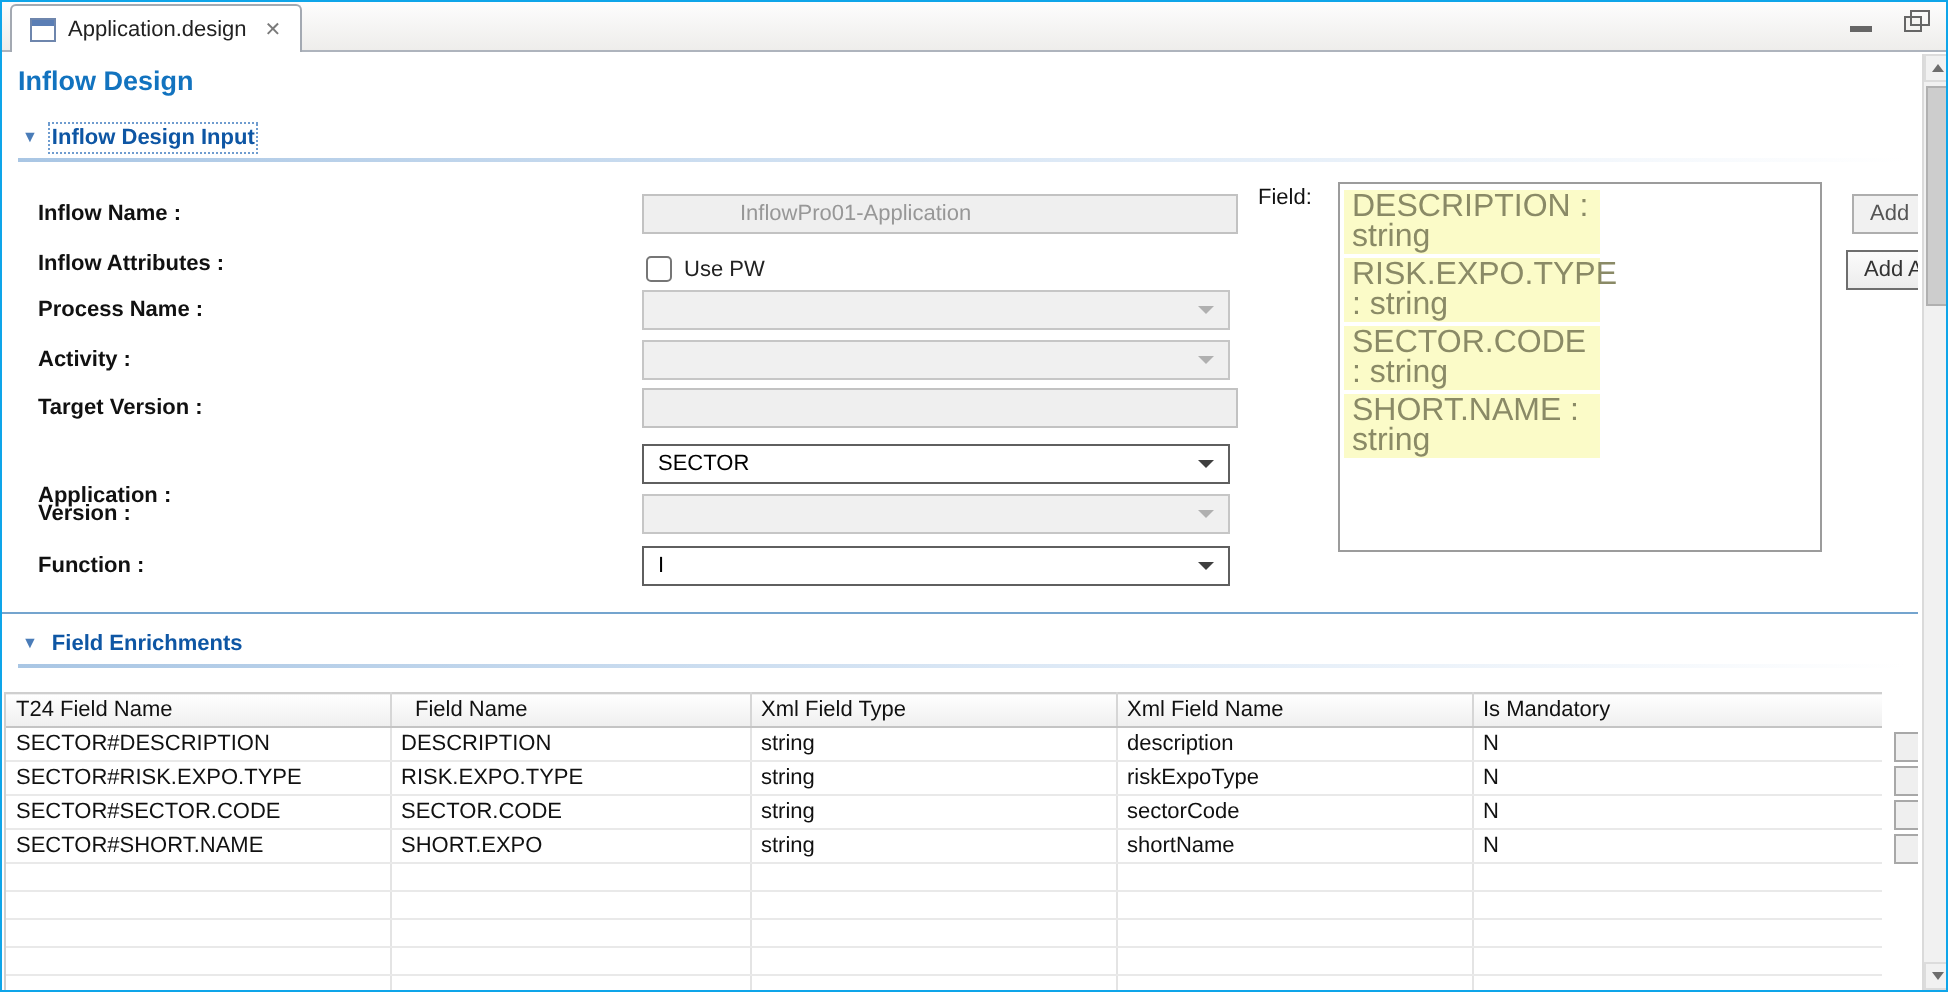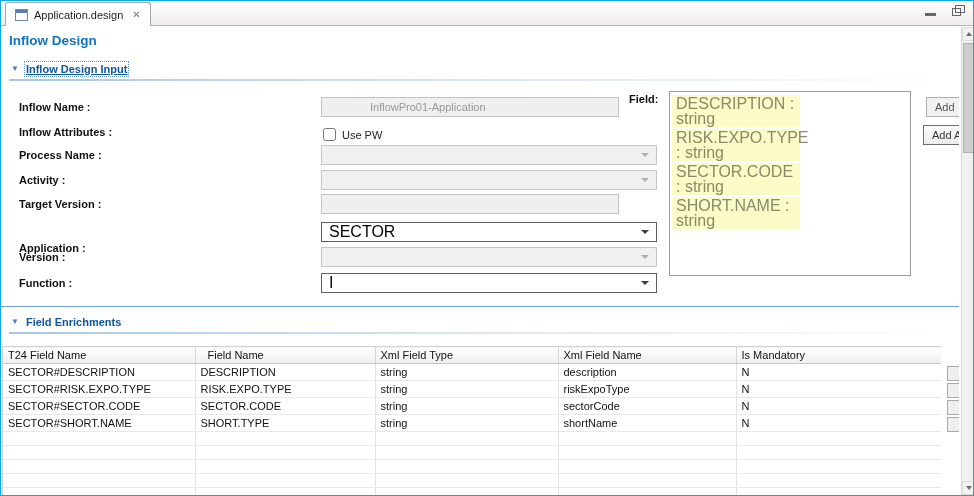--- a/index.html
+++ b/index.html
@@ -22,41 +22,41 @@
   .restore-icon { display:inline-block; width:9px; height:8px; border:1px solid #666; position:relative; background:#f4f3f1; }
   .restore-icon::before { content:""; position:absolute; left:2px; top:-4px; width:8px; height:6px; border:1px solid #666; }
 
   
   .editor { position:absolute; left:0; top:26px; right:14px; bottom:0; background:#fff; overflow:hidden; }
   .page-title { position:absolute; left:8px; top:6px; font-size:13.5px; font-weight:bold; color:#1273bf; }
 
   .sec-hdr { position:absolute; left:10px; display:flex; align-items:center; height:15px; }
   .twistie { color:#4a7cb8; font-size:8px; margin-right:7px; line-height:15px; }
   .sec-title { color:#0e56a4; font-weight:bold; font-size:11px; }
-  .focus { outline:1px dotted #6f9ccf; outline-offset:1px;text-decoration:underline; }
+  .focus { outline:1px dotted #6f9ccf; outline-offset:1px; }
   .sec-rule { position:absolute; left:8px; right:6px; height:2px;
               background:linear-gradient(to right,#a9c6e4,#dde9f6 55%,rgba(255,255,255,0)); }
 
   
   .form-label { position:absolute; left:18px; font-weight:bold; font-size:11px; color:#111; line-height:20px; }
-  .ctrl { position:absolute; left:320px; width:336px; height:20px; font-size:16px; }
+  .ctrl { position:absolute; left:320px; width:294px; height:20px; font-size:11px; }
   input.text-field { border:1px solid #c2c2c2; background:#efefef; color:#979797;
                      padding:0 6px; width:298px; height:20px; font-family:inherit; font-size:11px; }
   input.text-field.inflow { padding-left:48px; }
   .combo { border:1px solid #c6c6c6; background:#f0f0f0; display:flex; align-items:center;
            justify-content:space-between; padding:0 7px; color:#333; cursor:default; }
   .combo.enabled { background:#fff; border-color:#5f5f5f; color:#000; }
   .chev { width:0; height:0; border-left:4px solid transparent; border-right:4px solid transparent;
           border-top:4px solid #3f3f3f; }
   .combo.disabled .chev { border-top-color:#b0b0b0; }
   .cb-box { position:absolute; left:322px; width:13px; height:13px; accent-color:#666; }
   .cb-label { position:absolute; left:341px; font-size:11px; color:#222; line-height:14px; }
 
   
-  .field-label { position:absolute; left:628px; top:66px; font-weight:bold; font-size:11px; }
+  .field-label { position:absolute; left:628px; top:66px; font-weight:normal; font-size:11px; }
   .field-list { position:absolute; left:668px; top:64px; width:242px; height:185px;
                 border:1px solid #9c9c9c; background:#fff; padding:3px 2px; overflow:hidden; }
   .field-item { display:block; width:128px; background:#fbfbc8; color:#8a8a66;
                 font-size:16px; line-height:15px; padding:1px 4px; margin-bottom:2px; cursor:default; }
 
   
   .btn-clip { position:absolute; left:918px; top:59px; width:42px; height:110px; overflow:hidden; }
   .btn { position:absolute; width:56px; height:20px; font-family:inherit; font-size:11px;
          border:1px solid #8a8a8a; background:linear-gradient(#fbfbfb,#ececec);
          text-align:left; padding:0 0 0 8px; color:#333; cursor:pointer; }
@@ -205,21 +205,21 @@
             </tr>
             <tr>
               <td>SECTOR#SECTOR.CODE</td>
               <td>SECTOR.CODE</td>
               <td>string</td>
               <td>sectorCode</td>
               <td>N</td>
             </tr>
             <tr>
               <td>SECTOR#SHORT.NAME</td>
-              <td>SHORT.TYPE</td>
+              <td>SHORT.EXPO</td>
               <td>string</td>
               <td>shortName</td>
               <td>N</td>
             </tr>
             <tr>
               <td></td>
               <td></td>
               <td></td>
               <td></td>
               <td></td>

